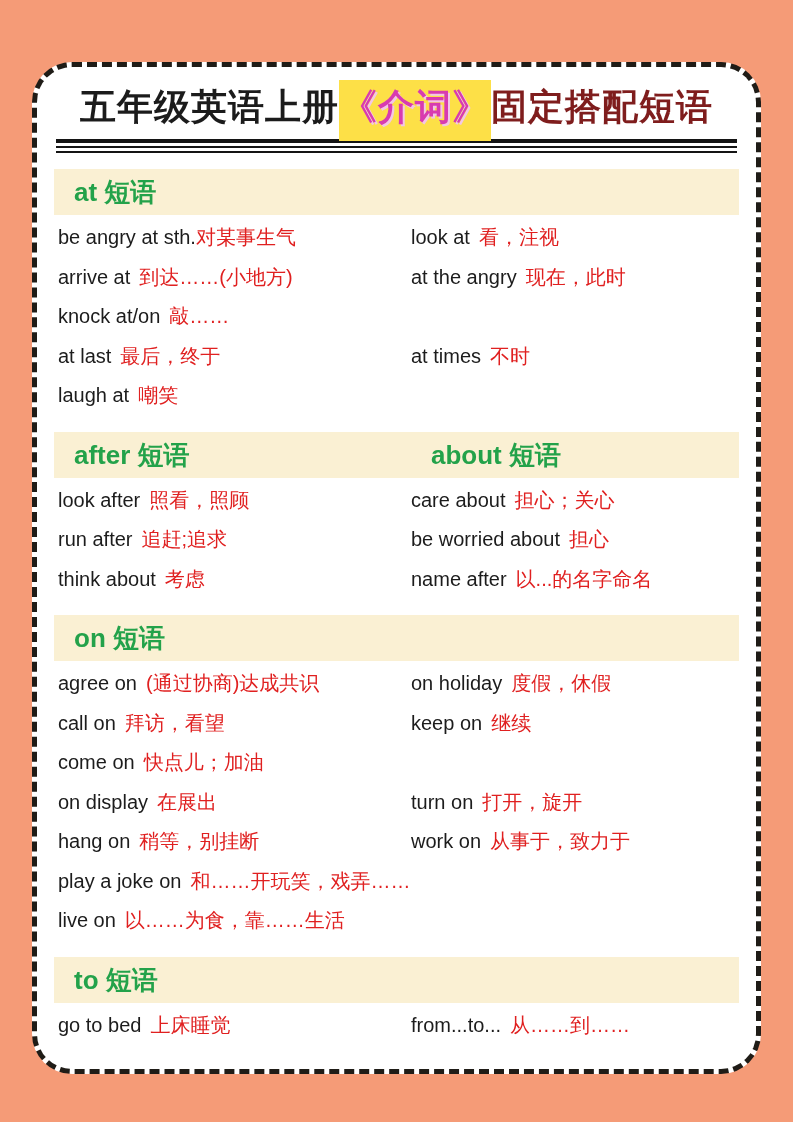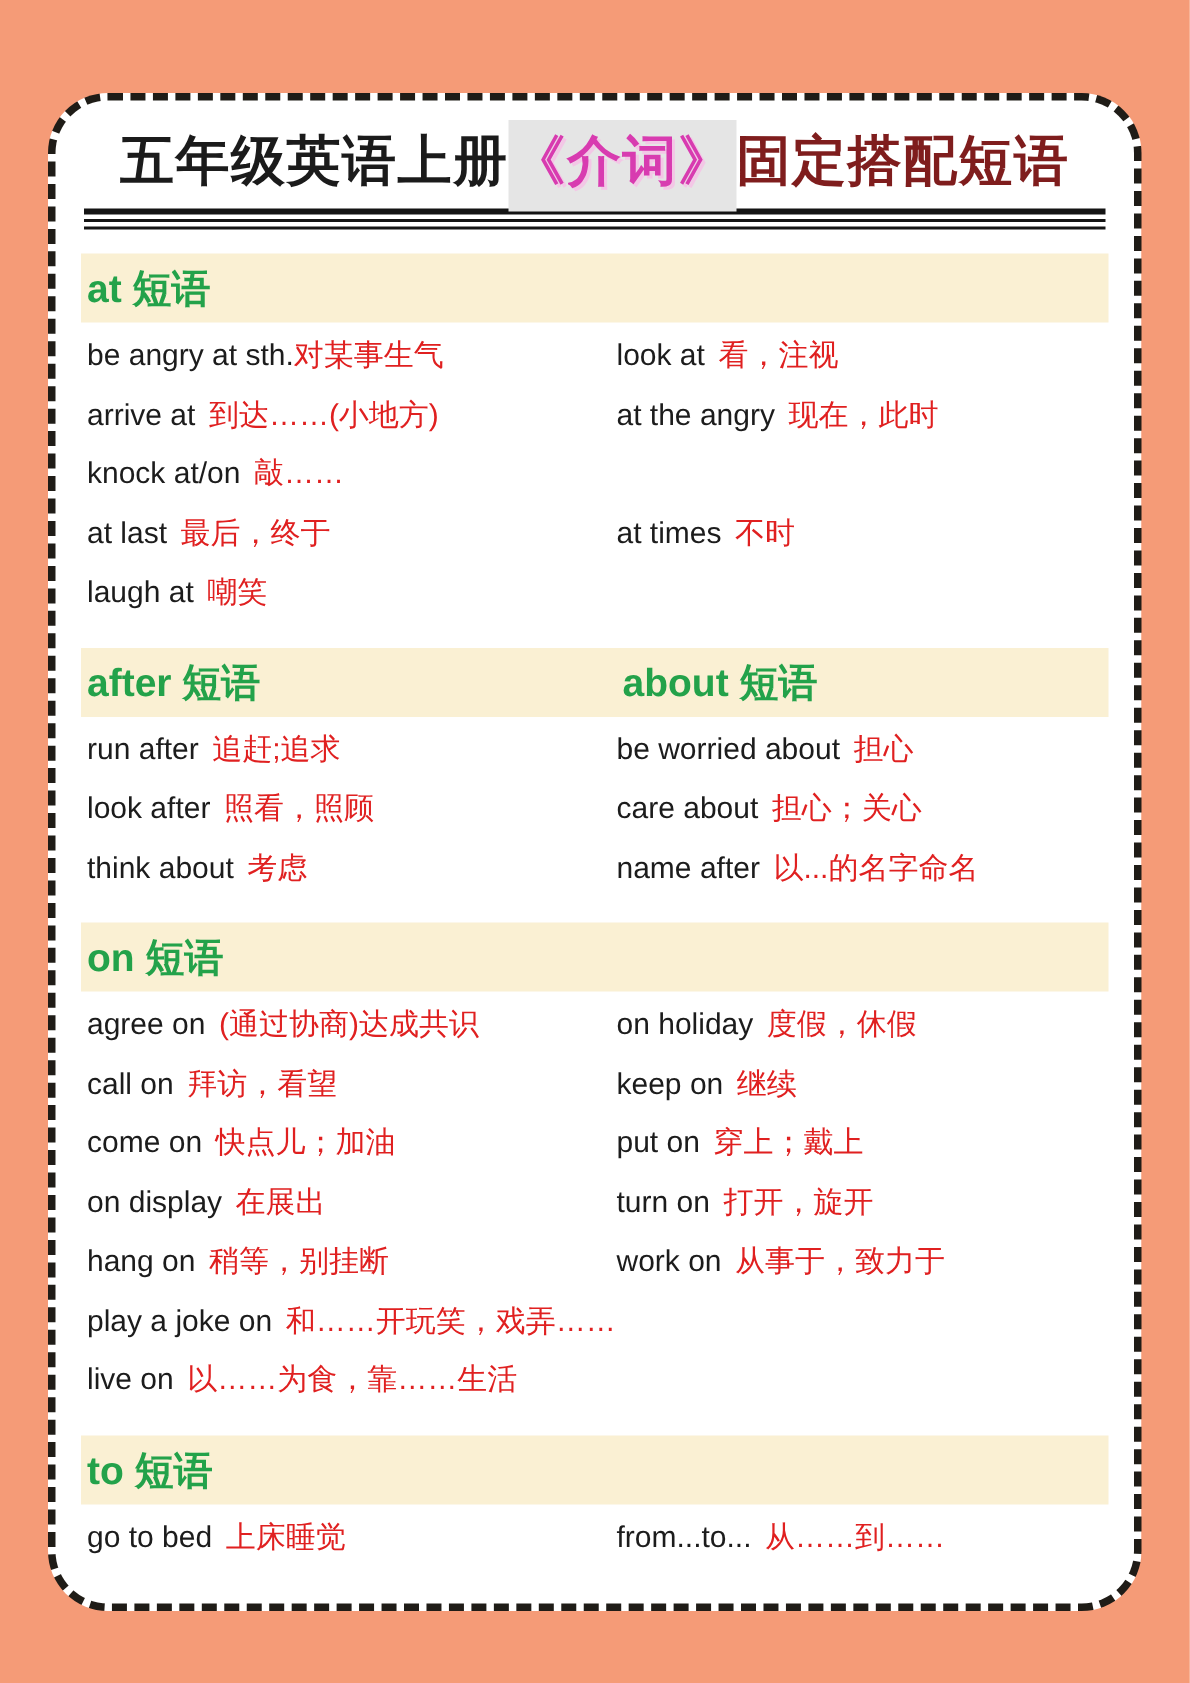--- a/index.html
+++ b/index.html
@@ -26,21 +26,21 @@
     font-size: 36px;
     font-weight: bold;
     letter-spacing: 1px;
     margin-top: 4px;
     line-height: 52px;
     white-space: nowrap;
   }
   .title-part1 { color: #1b1b1b; text-align: right; }
   .title-part2 {
     color: #D83BB0;
-    background: #e5e5e5;
+    background: #fde047;
     padding: 6px 2px 14px;
     text-shadow: 2px 2px 0 #f3c7e6;
   }
   .title-part3 { color: #7f1d1d; }
   .rule { margin: 6px 2px 0; }
   .rule .l1 { height: 4px; background: #141414; margin-bottom: 3px; }
   .rule .l2 { height: 2px; background: #141414; margin-bottom: 3px; }
   .rule .l3 { height: 2px; background: #141414; }
   .section { margin-top: 16px; }
   .section-bar {
@@ -50,20 +50,21 @@
     display: grid;
     grid-template-columns: 357px 1fr;
     padding-left: 4px;
     box-sizing: border-box;
   }
   .section-bar .hdr {
     font-size: 26px;
     font-weight: bold;
     color: #23A24A;
     white-space: nowrap;
+    margin-left: 16px;
   }
   .section-bar.single { grid-template-columns: 1fr; }
   .section-body { padding: 3px 0 0 4px; }
   .row {
     display: grid;
     grid-template-columns: 353px 1fr;
     line-height: 39.5px;
     font-size: 20px;
     white-space: nowrap;
   }
@@ -111,26 +112,26 @@
           </div>
         </div>
       </div>
       <div class="section">
         <div class="section-bar">
           <span class="hdr">after 短语</span>
           <span class="hdr">about 短语</span>
         </div>
         <div class="section-body">
           <div class="row">
+            <div class="cell"><span class="en">look after</span><span class="zh">照看，照顾</span></div>
+            <div class="cell"><span class="en">care about</span><span class="zh">担心；关心</span></div>
+          </div>
+          <div class="row">
             <div class="cell"><span class="en">run after</span><span class="zh">追赶;追求</span></div>
             <div class="cell"><span class="en">be worried about</span><span class="zh">担心</span></div>
-          </div>
-          <div class="row">
-            <div class="cell"><span class="en">look after</span><span class="zh">照看，照顾</span></div>
-            <div class="cell"><span class="en">care about</span><span class="zh">担心；关心</span></div>
           </div>
           <div class="row">
             <div class="cell"><span class="en">think about</span><span class="zh">考虑</span></div>
             <div class="cell"><span class="en">name after</span><span class="zh">以...的名字命名</span></div>
           </div>
         </div>
       </div>
       <div class="section">
         <div class="section-bar single">
           <span class="hdr">on 短语</span>
@@ -139,21 +140,20 @@
           <div class="row">
             <div class="cell"><span class="en">agree on</span><span class="zh">(通过协商)达成共识</span></div>
             <div class="cell"><span class="en">on holiday</span><span class="zh">度假，休假</span></div>
           </div>
           <div class="row">
             <div class="cell"><span class="en">call on</span><span class="zh">拜访，看望</span></div>
             <div class="cell"><span class="en">keep on</span><span class="zh">继续</span></div>
           </div>
           <div class="row">
             <div class="cell"><span class="en">come on</span><span class="zh">快点儿；加油</span></div>
-            <div class="cell"><span class="en">put on</span><span class="zh">穿上；戴上</span></div>
           </div>
           <div class="row">
             <div class="cell"><span class="en">on display</span><span class="zh">在展出</span></div>
             <div class="cell"><span class="en">turn on</span><span class="zh">打开，旋开</span></div>
           </div>
           <div class="row">
             <div class="cell"><span class="en">hang on</span><span class="zh">稍等，别挂断</span></div>
             <div class="cell"><span class="en">work on</span><span class="zh">从事于，致力于</span></div>
           </div>
           <div class="row">

